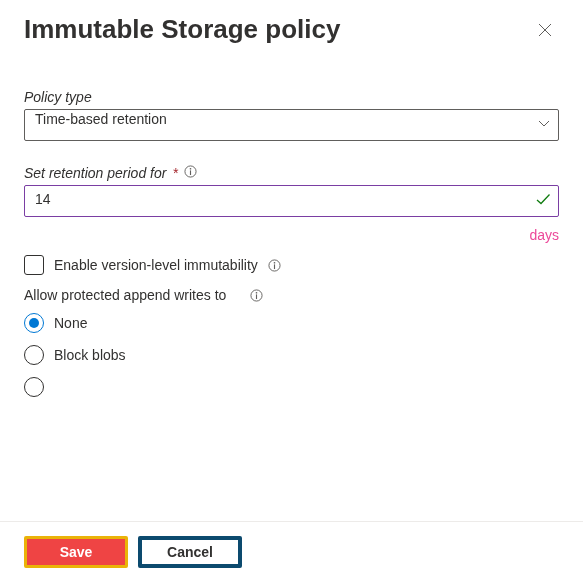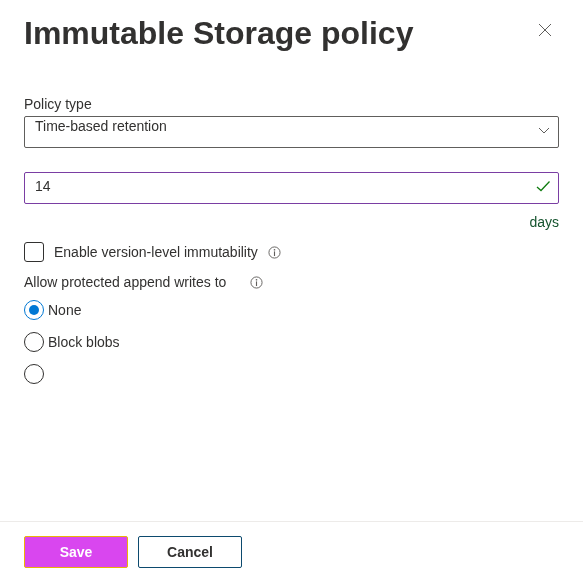--- a/index.html
+++ b/index.html
@@ -29,41 +29,42 @@
     overflow: hidden;
   }
 
   .header {
     display: flex;
     align-items: flex-start;
     justify-content: space-between;
     margin-bottom: 44px;
   }
   .title {
-    font-size: 32px;
+    font-size: 26px;
     font-weight: 600;
     color: #323130;
     line-height: 1.2;
   }
   .close-icon {
     cursor: pointer;
     color: #605e5c;
     padding: 6px;
     margin-top: 2px;
   }
   .close-icon svg { display:block; }
 
   .field { margin-bottom: 10px; }
   .label-row {
     display: flex;
     align-items: flex-start;
     gap: 6px;
     font-size: 14px;
     color: #323130;
     margin-bottom: 4px;
+    font-style: italic;
   }
   .req { color: #a4262c; }
   .info-icon {
     color: #605e5c;
     display: inline-flex;
   }
 
   .select {
     position: relative;
   }
@@ -106,21 +107,21 @@
   .valid-icon {
     position: absolute;
     right: 8px;
     top: 50%;
     transform: translateY(-50%);
     color: #107c10;
   }
   .unit-row {
     text-align: right;
     font-size: 14px;
-    color: #14532d;
+    color: #ec4899;
     margin-top: 4px;
     margin-bottom: 12px;
   }
 
   .checkbox-row {
     display: flex;
     align-items: center;
     gap: 10px;
     margin-bottom: 12px;
     cursor: pointer;
@@ -142,21 +143,21 @@
     align-items: center;
     gap: 24px;
     font-size: 14px;
     color: #323130;
     margin-bottom: 10px;
   }
 
   .radio-row {
     display: flex;
     align-items: center;
-    gap: 4px;
+    gap: 10px;
     margin-bottom: 12px;
     cursor: pointer;
   }
   .radio-outer {
     width: 20px;
     height: 20px;
     border: 1px solid #323130;
     border-radius: 50%;
     display: flex;
     align-items: center;
@@ -187,27 +188,27 @@
     height: 32px;
     min-width: 104px;
     border-radius: 2px;
     font-size: 14px;
     font-weight: 600;
     cursor: pointer;
     font-family: inherit;
     padding: 0 16px;
   }
   .btn-primary {
-    background: #d946ef;
-    border: 1px solid #eab308;
+    background: #ef4444;
+    border: 3px solid #eab308;
     color: #ffffff;
   }
   .btn-secondary {
     background: #ffffff;
-    border: 1px solid #0c4a6e;
+    border: 4px solid #0c4a6e;
     color: #323130;
   }
 </style>
 </head>
 <body>
 
 <div class="panel">
 
   <div class="content">
 
@@ -233,20 +234,31 @@
           <svg width="14" height="14" viewBox="0 0 14 14" aria-hidden="true">
             <polyline points="2,4.5 7,9.5 12,4.5" fill="none" stroke="currentColor" stroke-width="1"></polyline>
           </svg>
         </span>
       </div>
     </div>
 
     <div style="height:14px"></div>
 
     <div class="field">
+      <div class="label-row">
+        <span>Set retention period for</span>
+        <span class="req">*</span>
+        <span class="info-icon">
+          <svg width="13" height="13" viewBox="0 0 14 14" aria-hidden="true">
+            <circle cx="7" cy="7" r="6" fill="none" stroke="currentColor" stroke-width="1"></circle>
+            <circle cx="7" cy="4" r="0.9" fill="currentColor"></circle>
+            <rect x="6.4" y="5.8" width="1.2" height="5" fill="currentColor"></rect>
+          </svg>
+        </span>
+      </div>
       <div class="text-wrap">
         <input class="text-input" type="text" value="14" style="">
         <span class="valid-icon">
           <svg width="16" height="16" viewBox="0 0 16 16" aria-hidden="true">
             <polyline points="2,8.5 6,12 14.5,3" fill="none" stroke="currentColor" stroke-width="1.3"></polyline>
           </svg>
         </span>
       </div>
     </div>
     <div class="unit-row">days</div>

